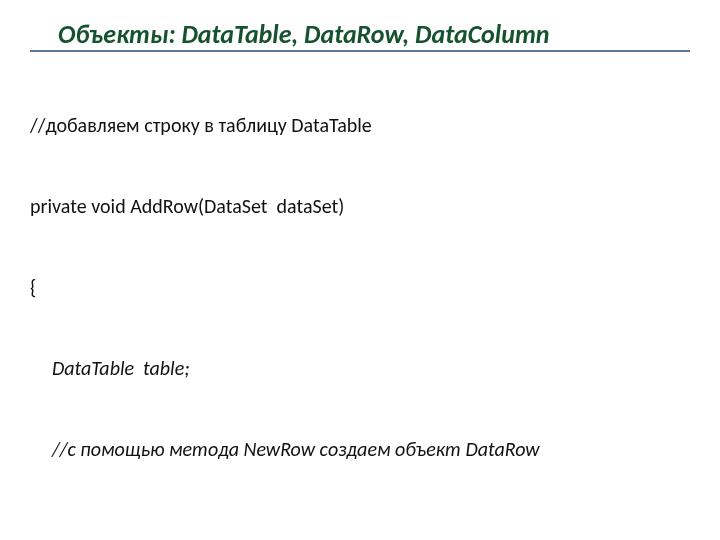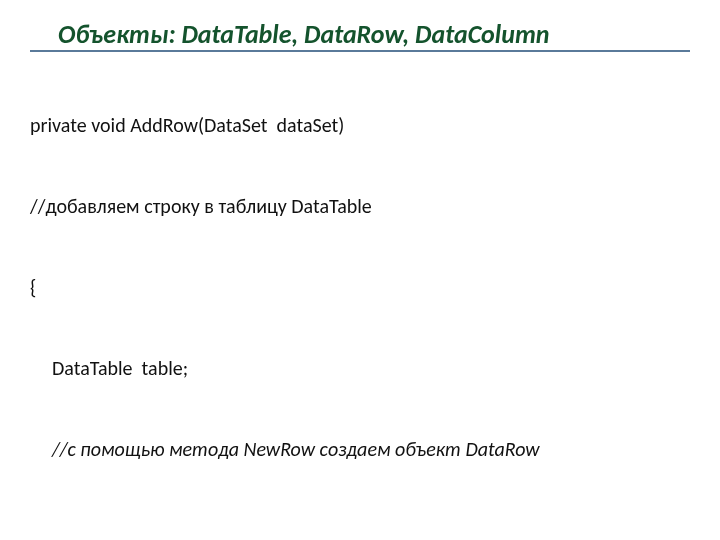--- a/index.html
+++ b/index.html
@@ -25,32 +25,32 @@
       border-top: 2px solid #5a7a9a;
       margin: 0 0 6px 0;
     }
     .code {
       font-size: 20px;
       line-height: 1.35;
       color: #111;
       white-space: pre;
       font-family: "Calibri", "Segoe UI", Arial, sans-serif;
     }
-    .indent { margin-left: 22px; }
+    .indent { margin-left: 22px; font-style: italic; }
     .italic { font-style: italic; }
   </style>
 </head>
 <body>
 
 <h1 class="title">Объекты: DataTable, DataRow, DataColumn</h1>
 <hr class="title-rule">
 
 <div class="code">
+  <div>//добавляем строку в таблицу DataTable</div>
   <div>private void AddRow(DataSet  dataSet)</div>
-  <div>//добавляем строку в таблицу DataTable</div>
   <div>{</div>
   <div class="indent">DataTable  table;</div>
   <div class="indent italic">//с помощью метода NewRow создаем объект DataRow</div>
   
   
   
   
   
   
   

